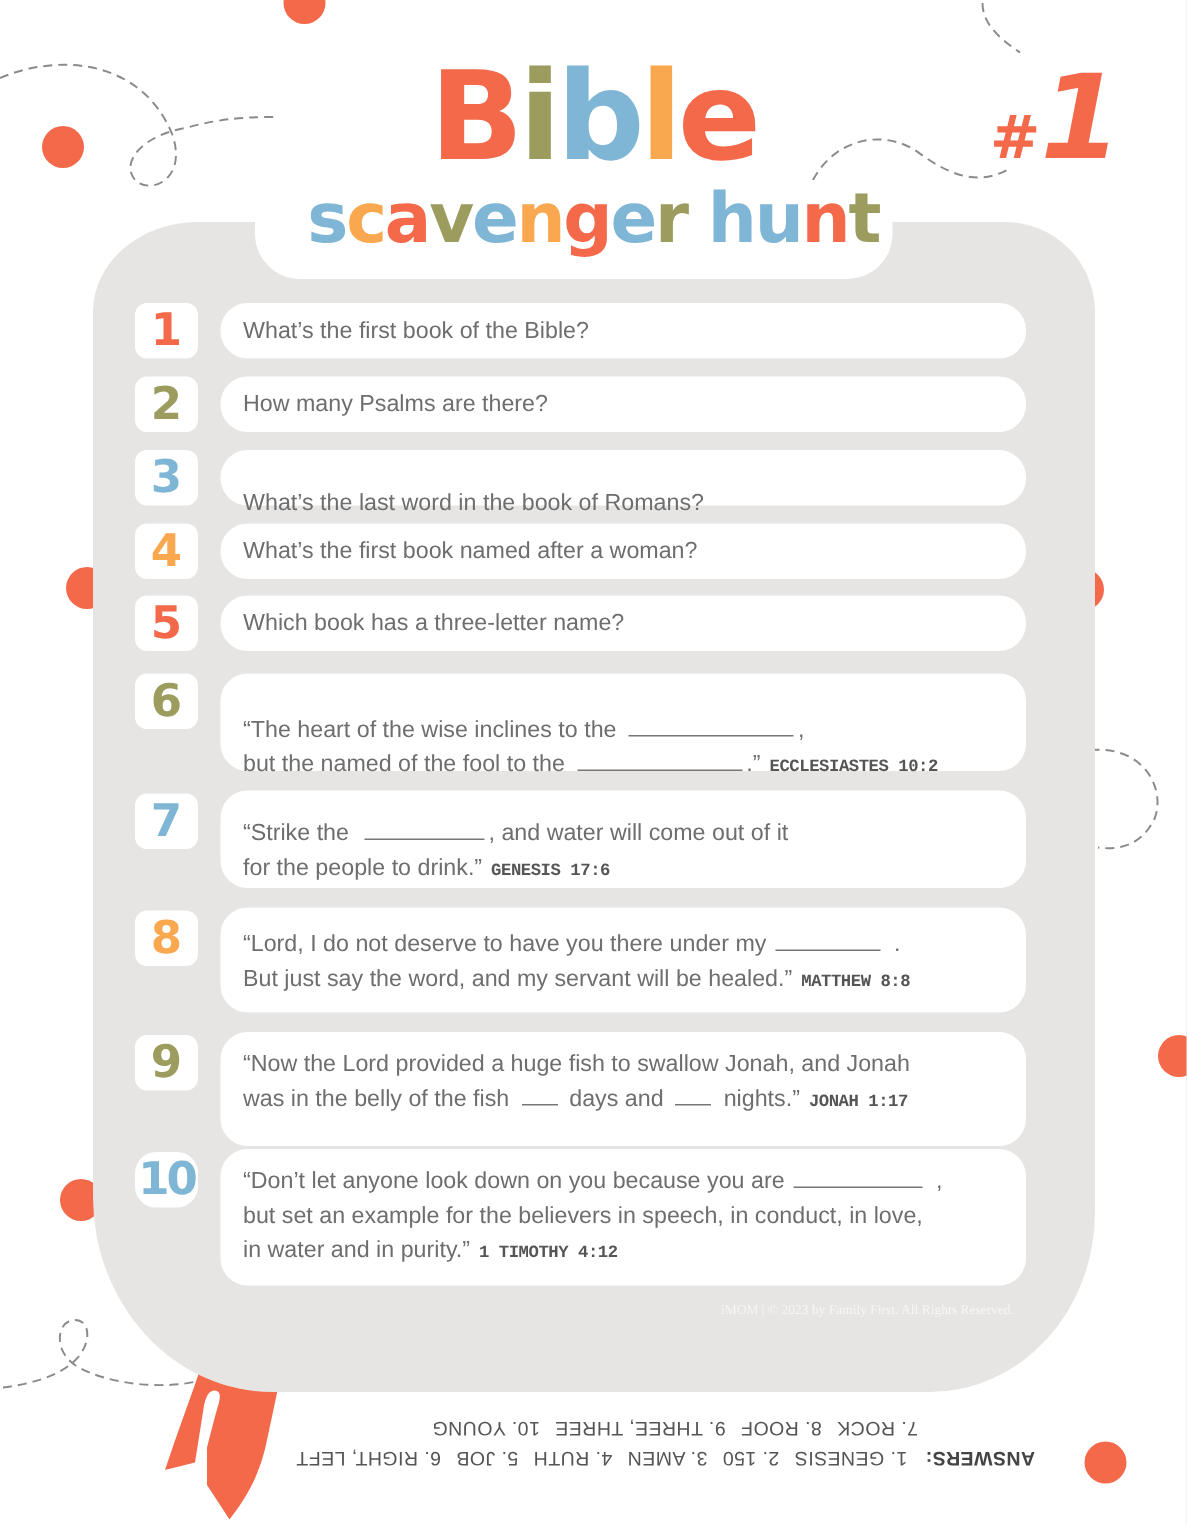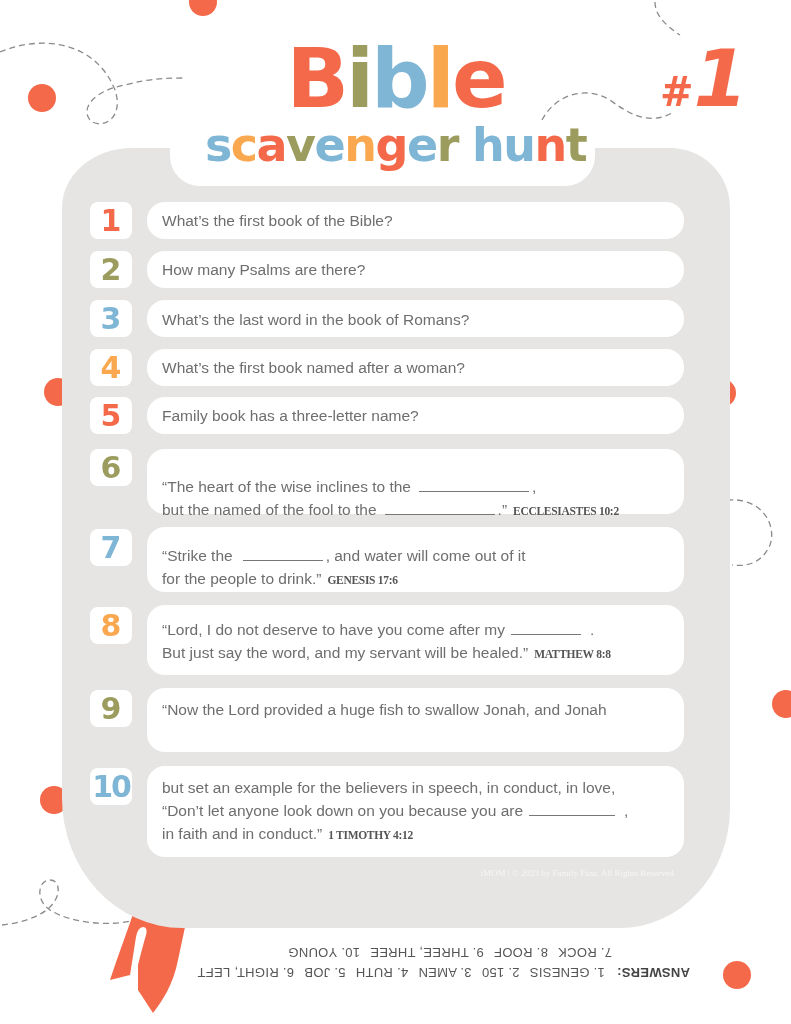--- a/index.html
+++ b/index.html
@@ -33,30 +33,30 @@
   .badge-hash { font-size: 40px; vertical-align: baseline; }
   .badge-one { font-size: 78px; font-style: italic; letter-spacing: -2px; }
 
   .row { position: absolute; left: 90px; width: 594px; }
   .num-box {
     position: absolute; left: 0; top: 0; width: 42px; height: 37px;
     background: #ffffff; border-radius: 8px;
     display: flex; align-items: center; justify-content: center;
     font-family: "DejaVu Sans", sans-serif; font-weight: bold; font-size: 30px;
   }
-  .num-box.wide { width: 42px; font-size: 30px; letter-spacing: -2px; }
+  .num-box.wide { width: 42px; font-size: 30px; letter-spacing: -2px; border-radius: 14px; }
   .q-box {
     position: absolute; left: 57px; top: 0; width: 537px;
     background: #ffffff; border-radius: 18px;
     box-sizing: border-box; padding: 8px 15px;
     color: #6e6e6e; font-size: 15.5px; line-height: 23px;
   }
   .ref {
     color: #555555; font-weight: bold; font-size: 11.5px; margin-left: 6px;
-    font-family: Liberation Serif, serif; letter-spacing: -0.3px; text-align: center;
+    font-family: Liberation Mono, monospace; letter-spacing: -0.3px; text-align: center;
   }
   .blank {
     display: inline-block; border-bottom: 1px solid #777; height: 14px;
     vertical-align: baseline; margin: 0 3px;
   }
   .copyright {
     position: absolute; right: 115px; top: 868px; font-size: 9px; color: #f6f6f6;
     font-family: "Liberation Serif", serif;
   }
   .answers {
@@ -120,36 +120,36 @@
 
 <div class="row" style="top:251px">
   <div class="num-box" style="color:#9b9c5e">2</div>
   <div class="q-box" style="height:37px;padding-top:7px">
     <span>How many Psalms are there?</span>
   </div>
 </div>
 
 <div class="row" style="top:300px">
   <div class="num-box" style="color:#7fb6d5">3</div>
-  <div class="q-box" style="height:37px;padding-top:8px">
+  <div class="q-box" style="height:37px;padding-top:24px">
     <span>What’s the last word in the book of Romans?</span>
   </div>
 </div>
 
 <div class="row" style="top:349px">
   <div class="num-box" style="color:#f9a84f">4</div>
   <div class="q-box" style="height:37px;padding-top:7px">
     <span>What’s the first book named after a woman?</span>
   </div>
 </div>
 
 <div class="row" style="top:397px">
   <div class="num-box" style="color:#f4694a">5</div>
   <div class="q-box" style="height:37px;padding-top:7px">
-    <span>Family book has a three-letter name?</span>
+    <span>Which book has a three-letter name?</span>
   </div>
 </div>
 
 <div class="row" style="top:449px">
   <div class="num-box" style="color:#9b9c5e">6</div>
   <div class="q-box" style="height:65px;padding-top:26px">
     <div><span>“The heart of the wise inclines to the</span><span class="blank" style="width:110px;margin-left:8px"></span><span>,</span></div>
     <div><span>but the named of the fool to the</span><span class="blank" style="width:110px;margin-left:8px"></span><span>.”</span><span class="ref">ECCLESIASTES 10:2</span></div>
   </div>
 </div>
@@ -158,38 +158,39 @@
   <div class="num-box" style="color:#7fb6d5;top:2px">7</div>
   <div class="q-box" style="height:65px;padding-top:17px">
     <div><span>“Strike the</span><span class="blank" style="width:80px;margin-left:10px"></span><span>, and water will come out of it</span></div>
     <div><span>for the people to drink.”</span><span class="ref">GENESIS 17:6</span></div>
   </div>
 </div>
 
 <div class="row" style="top:605px">
   <div class="num-box" style="color:#f9a84f;top:2px">8</div>
   <div class="q-box" style="height:70px;padding-top:13px">
-    <div><span>“Lord, I do not deserve to have you come after my</span><span class="blank" style="width:70px;margin-left:6px"></span><span style="margin-left:6px">.</span></div>
+    <div><span>“Lord, I do not deserve to have you there under my</span><span class="blank" style="width:70px;margin-left:6px"></span><span style="margin-left:6px">.</span></div>
     <div><span>But just say the word, and my servant will be healed.”</span><span class="ref">MATTHEW 8:8</span></div>
   </div>
 </div>
 
 <div class="row" style="top:688px">
   <div class="num-box" style="color:#9b9c5e;top:2px">9</div>
-  <div class="q-box" style="height:64px;padding-top:10px">
+  <div class="q-box" style="height:76px;padding-top:10px">
     <div><span>“Now the Lord provided a huge fish to swallow Jonah, and Jonah</span></div>
+    <div><span>was in the belly of the fish</span><span class="blank" style="width:24px;margin:0 8px"></span><span>days and</span><span class="blank" style="width:24px;margin:0 8px"></span><span>nights.”</span><span class="ref">JONAH 1:17</span></div>
   </div>
 </div>
 
 <div class="row" style="top:766px">
   <div class="num-box wide" style="color:#7fb6d5;top:2px">10</div>
   <div class="q-box" style="height:91px;padding-top:10px">
+    <div><span>“Don’t let anyone look down on you because you are</span><span class="blank" style="width:86px;margin-left:6px"></span><span style="margin-left:6px">,</span></div>
     <div><span>but set an example for the believers in speech, in conduct, in love,</span></div>
-    <div><span>“Don’t let anyone look down on you because you are</span><span class="blank" style="width:86px;margin-left:6px"></span><span style="margin-left:6px">,</span></div>
-    <div><span>in faith and in conduct.”</span><span class="ref">1 TIMOTHY 4:12</span></div>
+    <div><span>in water and in purity.”</span><span class="ref">1 TIMOTHY 4:12</span></div>
   </div>
 </div>
 
 <div class="copyright">iMOM | © 2023 by Family First. All Rights Reserved.</div>
 
 <div class="answers">
   <div>
     <span class="label">ANSWERS:</span><span class="item">1. GENESIS</span><span class="item">2. 150</span><span class="item">3. AMEN</span><span class="item">4. RUTH</span><span class="item">5. JOB</span><span class="item">6. RIGHT, LEFT</span>
   </div>
   <div class="line2">

